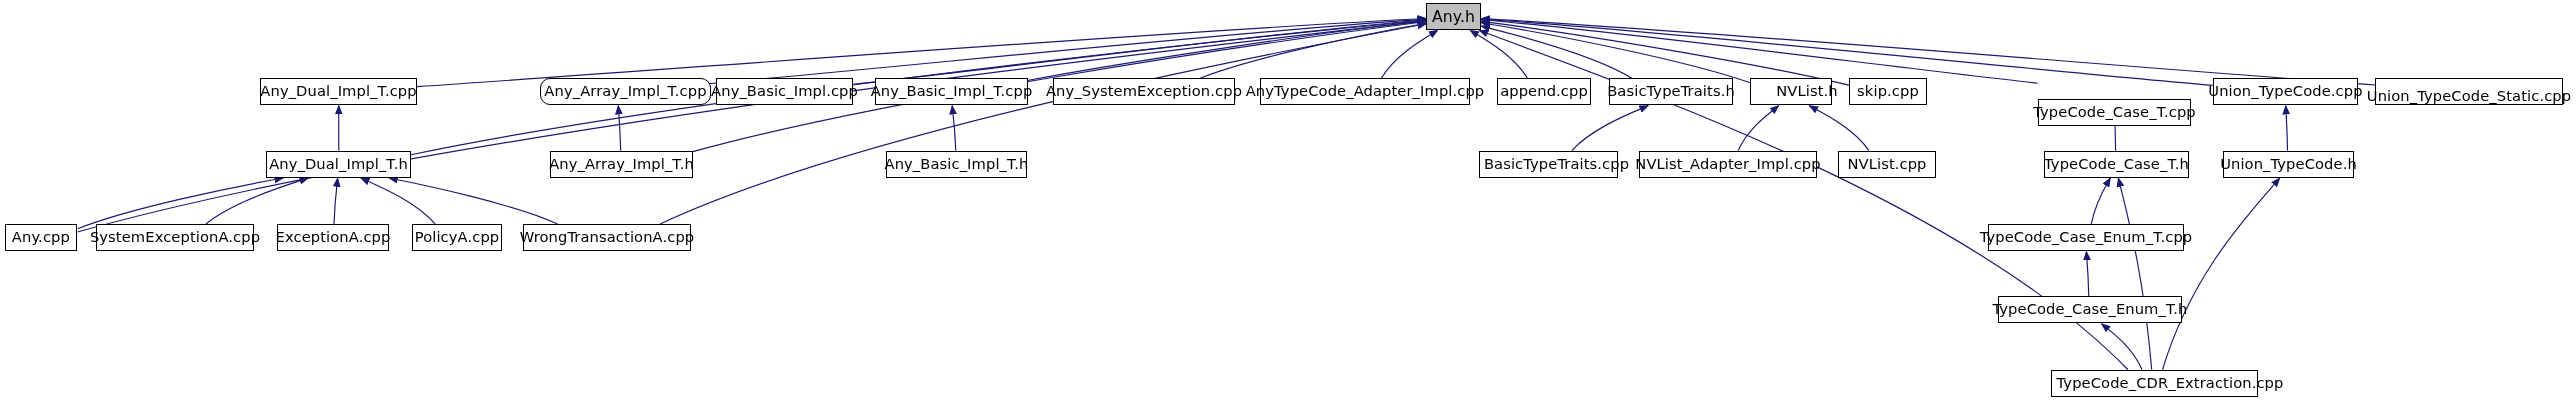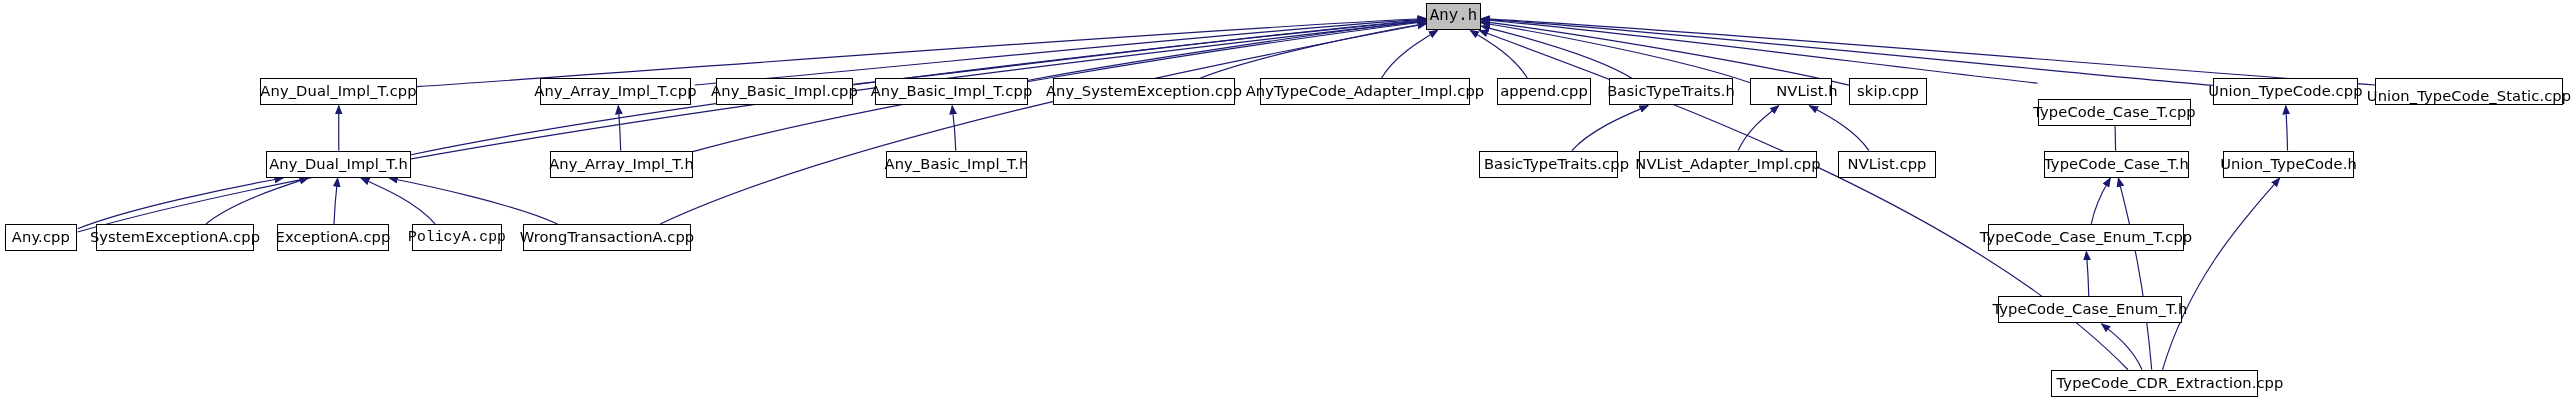--- a/index.html
+++ b/index.html
@@ -32,21 +32,20 @@
     align-items:center;
     justify-content:center;
     height:27px;
     letter-spacing:0.1px;
     z-index:5;
   }
   .node.root{
     background:#bfbfbf;
     border:1px solid #000000;
     font-size:15.7px;
-    font-family:Liberation Mono, monospace;
   }
   .node span{ pointer-events:none; }
 </style>
 </head>
 <body>
 
 <div id="graph">
   <svg id="edges" viewBox="0 0 2633 411" width="2576" height="402" xmlns="http://www.w3.org/2000/svg">
     <defs>
       <marker id="arrow" markerWidth="10" markerHeight="8" refX="9" refY="4" orient="auto" markerUnits="userSpaceOnUse">
@@ -92,21 +91,21 @@
         <path d="M2210.5625,378 C2240.53125,278.241322598965 2300.46875,217.28 2330.4375,182" stroke="#191970" stroke-width="1.2" fill="none" marker-end="url(#arrow)"></path>
       </g>
   </svg>
   <div id="nodes-layer">
       <div class="node root" style="left: 1426px; top: 2.9px; width: 55px;">
         <span>Any.h</span>
       </div>
       <div class="node" style="left: 260px; top: 78px; width: 157px;">
         <span>Any_Dual_Impl_T.cpp</span>
       </div>
-      <div class="node" style="left: 540px; top: 78px; width: 151px;">
+      <div class="node" style="left: 540px; top: 78px; width: 171px; border-radius: 10px;">
         <span>Any_Array_Impl_T.cpp</span>
       </div>
       <div class="node" style="left: 716px; top: 78px; width: 137px;">
         <span>Any_Basic_Impl.cpp</span>
       </div>
       <div class="node" style="left: 875px; top: 78px; width: 153px;">
         <span>Any_Basic_Impl_T.cpp</span>
       </div>
       <div class="node" style="left: 1053px; top: 78px; width: 182px;">
         <span>Any_SystemException.cpp</span>
@@ -161,21 +160,21 @@
       </div>
       <div class="node" style="left: 4.9px; top: 224px; width: 72px;">
         <span>Any.cpp</span>
       </div>
       <div class="node" style="left: 96px; top: 224px; width: 158px;">
         <span>SystemExceptionA.cpp</span>
       </div>
       <div class="node" style="left: 277px; top: 224px; width: 112px;">
         <span>ExceptionA.cpp</span>
       </div>
-      <div class="node" style="left: 412px; top: 224px; width: 90px; font-family: Liberation Mono, monospace;">
+      <div class="node" style="left: 412px; top: 224px; width: 90px;">
         <span>PolicyA.cpp</span>
       </div>
       <div class="node" style="left: 523px; top: 224px; width: 168px;">
         <span>WrongTransactionA.cpp</span>
       </div>
       <div class="node" style="left: 1988px; top: 224px; width: 196px;">
         <span>TypeCode_Case_Enum_T.cpp</span>
       </div>
       <div class="node" style="left: 1998px; top: 296px; width: 184px;">
         <span>TypeCode_Case_Enum_T.h</span>

